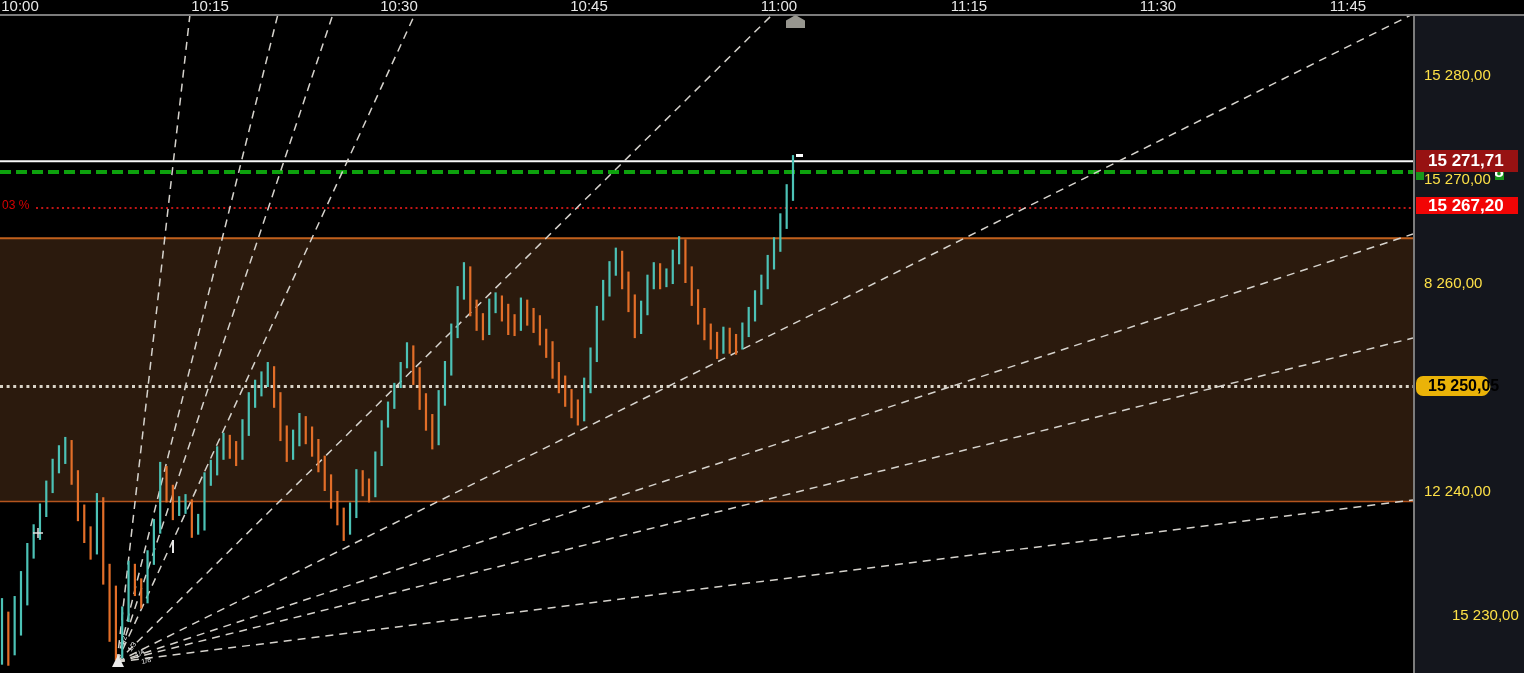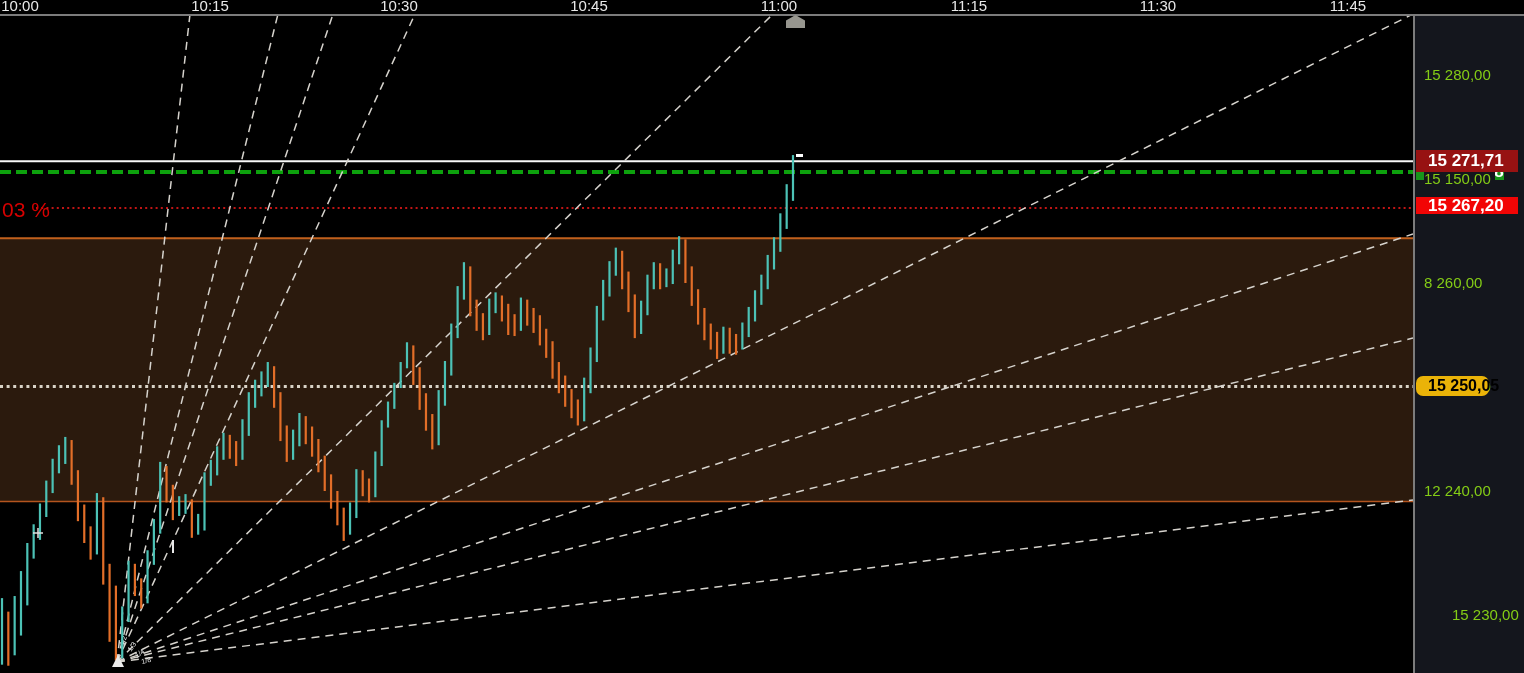--- a/index.html
+++ b/index.html
@@ -6,26 +6,26 @@
   .screen{position:relative;width:1524px;height:673px;background:#000;overflow:hidden;
           font-family:"Liberation Sans",sans-serif;}
   .time-axis{position:absolute;left:0;top:0;width:1413px;height:26px;z-index:4;}
   .tlabel{position:absolute;top:-2px;transform:translateX(-50%);color:#e8e8e8;
           font-size:15px;line-height:16px;white-space:nowrap;}
   .hsep{position:absolute;left:0;top:14px;width:1524px;height:2px;background:#7c7c7c;z-index:3;}
   .vsep{position:absolute;left:1413px;top:14px;width:2px;height:659px;background:#7c7c7c;z-index:3;}
   #plot{position:absolute;left:0;top:0;z-index:1;}
   .price-axis{position:absolute;left:1415px;top:16px;width:109px;height:657px;
               background:#14161d;z-index:2;}
-  .ptick{position:absolute;left:9px;color:#84cc16;font-size:15px;white-space:nowrap;z-index:2;}
+  .ptick{position:absolute;left:9px;color:#fde047;font-size:15px;white-space:nowrap;z-index:2;}
   .pbox{position:absolute;left:1px;color:#fff;font-weight:bold;font-size:17px;
         padding-left:12px;display:flex;align-items:center;white-space:nowrap;z-index:3;}
   .pbox.green{z-index:1;}
   .pbox.white{border-radius:7px;font-weight:bold;font-size:16px;}
-  .left-red-label{position:absolute;left:2px;top:198px;color:#d60000;font-size:21px;z-index:2;}
+  .left-red-label{position:absolute;left:2px;top:198px;color:#d60000;font-size:12px;z-index:2;}
   .pentagon{position:absolute;left:786px;top:15px;width:19px;height:13px;background:#97968f;
             clip-path:polygon(50% 0%,100% 42%,100% 100%,0% 100%,0% 42%);z-index:5;}
 </style>
 </head>
 <body>
 
 <div class="screen">
 
   <svg id="plot" width="1413" height="673">
     <defs>
@@ -204,21 +204,21 @@
       <span class="tlabel" style="left: 779px;">11:00</span>
       <span class="tlabel" style="left: 969px;">11:15</span>
       <span class="tlabel" style="left: 1158px;">11:30</span>
       <span class="tlabel" style="left: 1348px;">11:45</span>
     </div>
   <div class="hsep"></div>
   <div class="vsep"></div>
 
   <div class="price-axis" id="price-axis">
       <div class="ptick" style="top: 50px;">15 280,00</div>
-      <div class="ptick" style="top: 154px; background: rgb(20, 22, 29); padding-right: 4px;">15 150,00</div>
+      <div class="ptick" style="top: 154px; background: rgb(20, 22, 29); padding-right: 4px;">15 270,00</div>
       <div class="ptick" style="top: 258px;">8 260,00</div>
       <div class="ptick" style="top: 362px;">15 250,00</div>
       <div class="ptick" style="top: 466px;">12 240,00</div>
       <div class="ptick" style="top: 590px; margin-left: 28px;">15 230,00</div>
       <div class="pbox" style="background: rgb(151, 18, 18); color: rgb(255, 255, 255); height: 22px; width: 90px; top: 134.216px;">15 271,71</div>
       <div class="pbox green" style="background: rgb(24, 150, 27); color: rgb(255, 255, 255); height: 17px; width: 76px; top: 147.428px;">15 270,68</div>
       <div class="pbox" style="background: rgb(242, 5, 5); color: rgb(255, 255, 255); height: 17px; width: 90px; top: 181.12px;">15 267,20</div>
       <div class="pbox white" style="background: #eab308; color: rgb(0, 0, 0); height: 20px; width: 61px; top: 360.48px;">15 250,05</div>
     </div>
 

